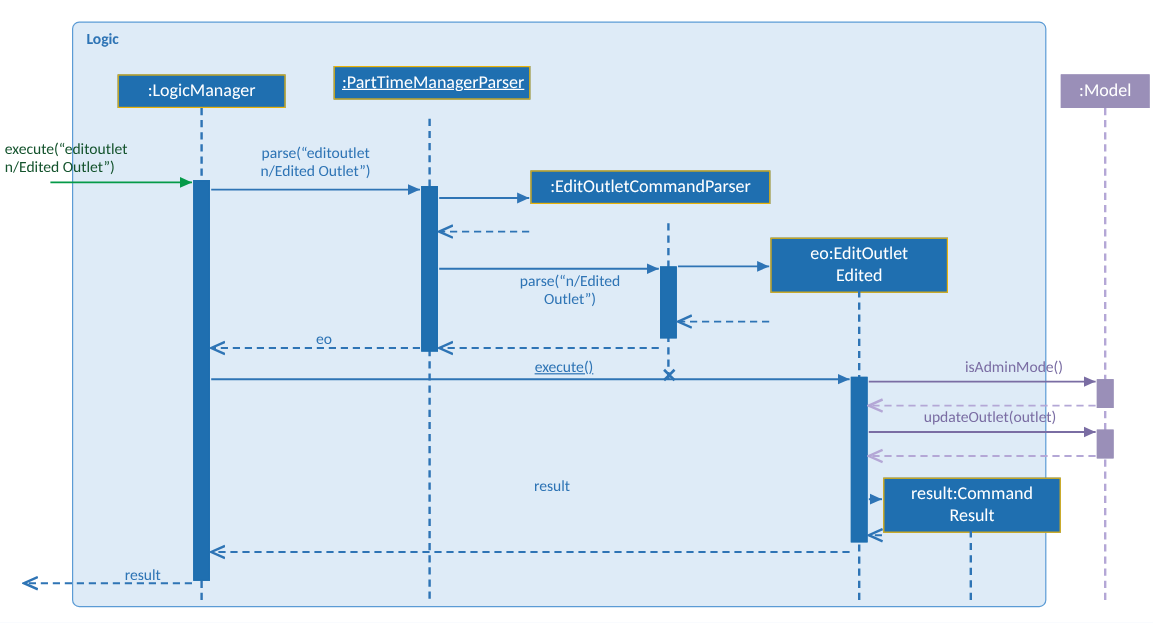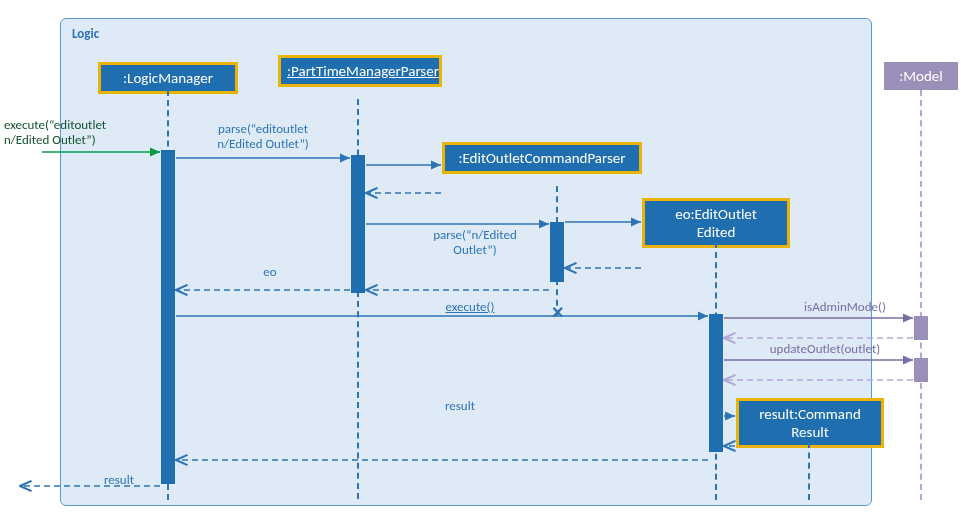--- a/index.html
+++ b/index.html
@@ -34,21 +34,21 @@
   }
   
   .lifeline-head {
     position: absolute;
     background: #1f6fb0;
     color: #fff;
     text-align: center;
     font-size: 15px;
     padding: 4px 6px;
     box-sizing: border-box;
-    border: 3px solid #eab308;
+    border: 1px solid #eab308;
   }
   .lifeline-head.purple {
     background: #9a8fb8;
     border: 1px solid #9a8fb8;
   }
   
   .lifeline {
     position: absolute;
     width: 0;
     border-left: 2px dashed #2e74b5;
@@ -128,21 +128,21 @@
   <div class="activation purple" style="left:914px; top:358px; height:24px;"></div>
 
   <div class="destroy-x" style="left:551px; top:303px;">✕</div>
 
   <div class="msg-label green" style="left:4px; top:118px; width:140px; text-align:left;">execute(“editoutlet
 n/Edited Outlet”)</div>
   <div class="msg-label" style="left:188px; top:122px; width:150px;">parse(“editoutlet
 n/Edited Outlet”)</div>
   <div class="msg-label" style="left:410px; top:228px; width:130px;">parse(“n/Edited
 Outlet”)</div>
-  <div class="msg-label" style="left:240px; top:265px; width:60px;">eo</div>
+  <div class="msg-label" style="left:240px; top:277px; width:60px;">eo</div>
   <div class="msg-label" style="left:410px; top:300px; width:120px;text-decoration:underline;">execute()</div>
   <div class="msg-label purple" style="left:770px; top:300px; width:150px;">isAdminMode()</div>
   <div class="msg-label purple" style="left:730px; top:342px; width:190px;">updateOutlet(outlet)</div>
   <div class="msg-label" style="left:400px; top:399px; width:120px;">result</div>
   <div class="msg-label" style="left:84px; top:473px; width:70px;">result</div>
 
   <svg class="arrows">
     <defs>
       <marker id="arr-blue" viewBox="0 0 10 10" refX="9" refY="5" markerWidth="7" markerHeight="7" orient="auto-start-reverse">
         <path d="M0,1 L9,5 L0,9 Z" fill="#2e74b5"></path>

